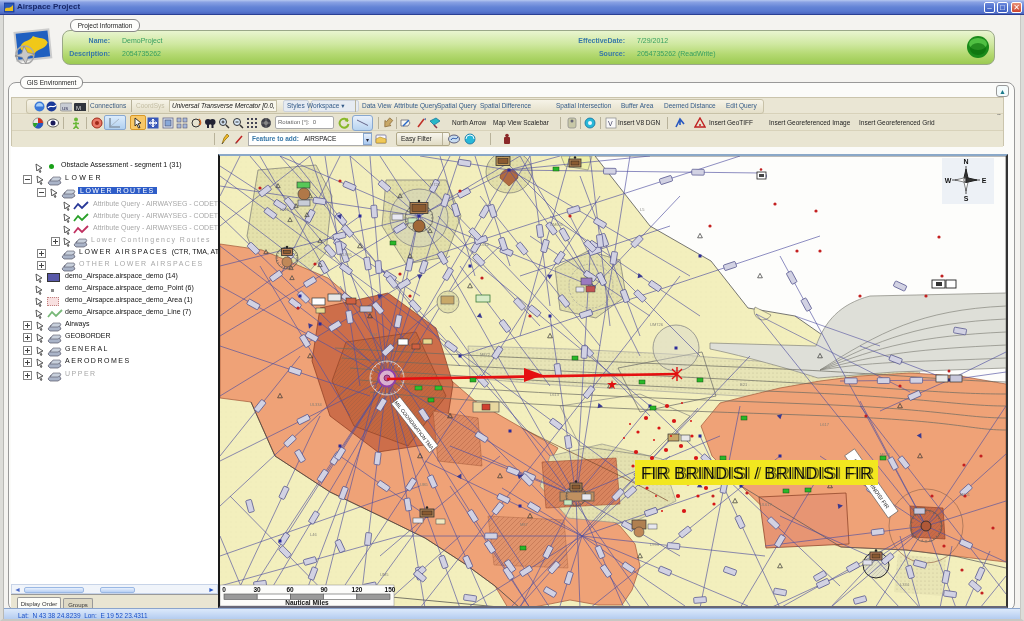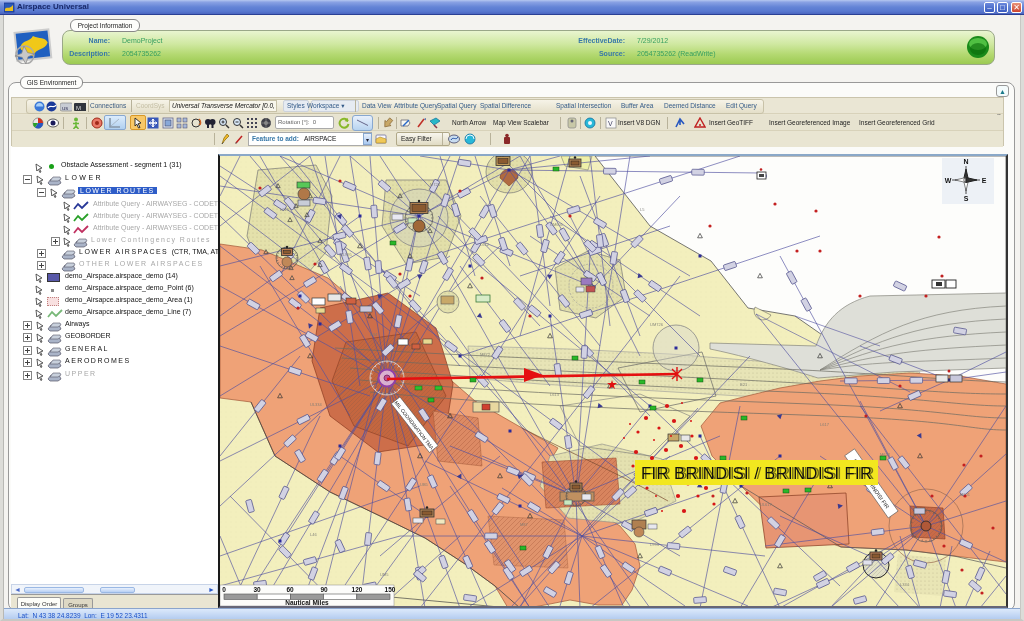--- a/index.html
+++ b/index.html
@@ -23,21 +23,21 @@
 #tabsrow { position:absolute; left:2px; top:511px; width:207px; height:16px; background:#e9e5d2; border-top:1px solid #999; }
 #map { position:absolute; left:209px; top:71px; width:790px; height:454px; border-left:2px solid #1a1a1a; border-top:2px solid #8aa8c8; border-right:2px solid #333; border-bottom:2px solid #667; }
 #statusbar { position:absolute; left:4px; top:608px; width:1016px; height:11px; background:linear-gradient(#dce9fb, #b4ccf0); border-top:1px solid #8aa4cc; }
 </style></head>
 <body>
 <div id="titlebar">
   <svg style="position:absolute;left:4px;top:2px" width="11" height="11">
       <rect x="0" y="1" width="10" height="9" fill="#2858b8" stroke="#18308a" stroke-width="0.7"></rect>
       <path d="M1,7 C3,4 5,8 9,3 L9,9 L1,9 Z" fill="#e8c020"></path>
     </svg>
-  <span class="cap">Airspace Universal</span>
+  <span class="cap">Airspace Project</span>
   <div class="wbtn" style="right:29px;background:linear-gradient(#6a88dc,#3a5cc0)">–</div>
   <div class="wbtn" style="right:16px;background:linear-gradient(#6a88dc,#3a5cc0)">□</div>
   <div class="wbtn" style="right:2px;background:linear-gradient(#e8927a,#cc4430)">✕</div>
 </div>
 <div id="frame"></div>
 <div style="position:absolute;left:3px;top:15px;width:1px;height:604px;background:#b8b8b4"></div>
 <div style="position:absolute;right:3px;top:15px;width:1px;height:604px;background:#c8c8c4"></div>
 <svg class="abs" style="left:10px;top:28px" width="48" height="36" viewBox="0 0 48 36">
  <g transform="rotate(-6 24 18)">
       <rect x="6" y="3" width="34" height="28" fill="#2060c0" stroke="#ccc" stroke-width="2"></rect>

